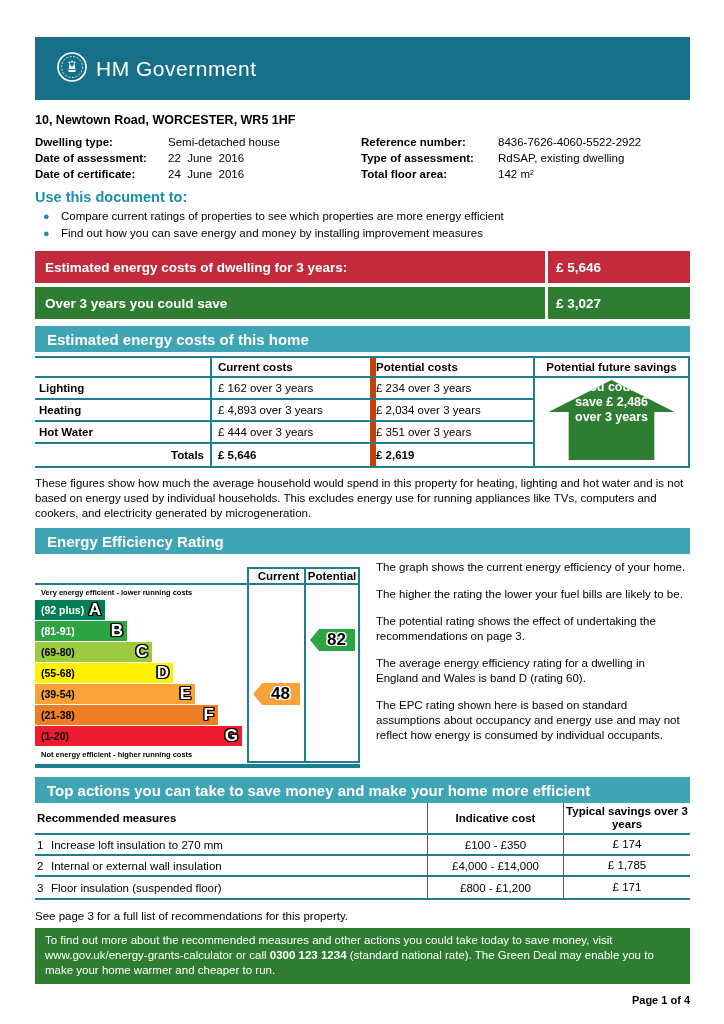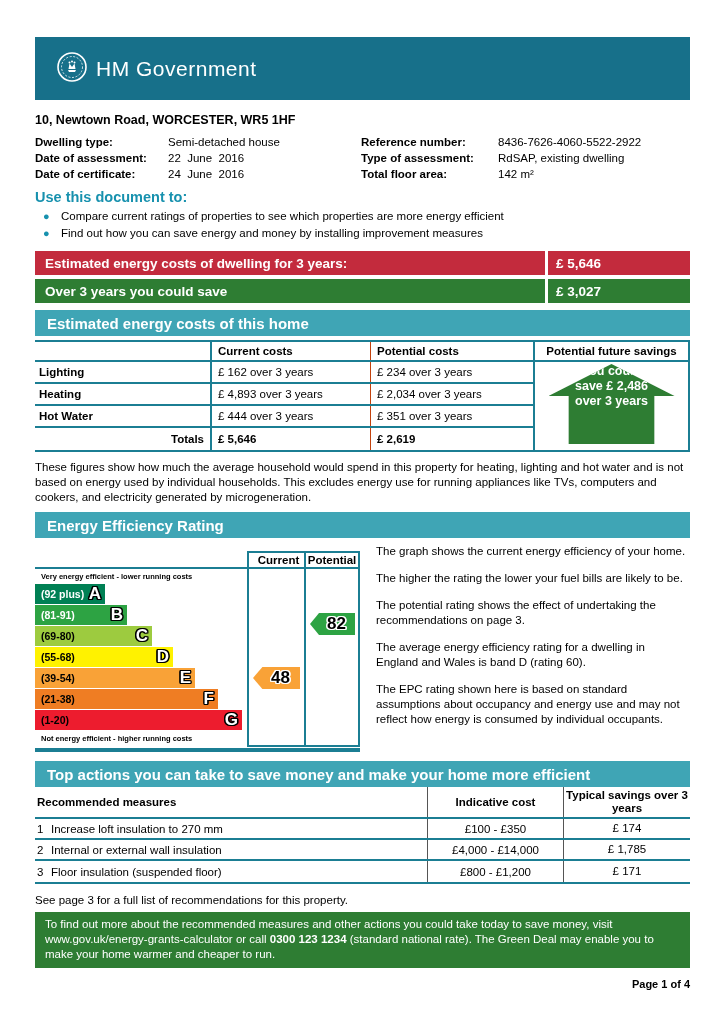--- a/index.html
+++ b/index.html
@@ -24,37 +24,37 @@
   .col-l .lbl { width:133px; }
   .col-r .lbl { width:137px; }
   .d-row .val { white-space:pre; }
 
   .use-heading { margin-top:7px; color:#1791AE; font-size:14.5px; font-weight:bold; }
   .bullets { margin-top:4px; }
   .bullet-row { display:flex; font-size:11.5px; line-height:15px; margin-bottom:2px; }
   .bullet-dot { color:#1791AE; font-size:11px; width:26px; padding-left:8px; }
 
   
-  .cost-banner { display:flex; gap:3px; height:24px; margin-top:10px; }
+  .cost-banner { display:flex; gap:3px; height:32px; margin-top:10px; }
   .cost-banner.second { margin-top:4px; }
   .cb-label { flex:1; color:#fff; font-size:13.5px; font-weight:bold; display:flex; align-items:center; padding-left:10px; }
   .cb-value { width:142px; color:#fff; font-size:13.5px; font-weight:bold; display:flex; align-items:center; padding-left:8px; }
 
   .section-banner { margin-top:7px; height:26px; background:#3FA5B5; color:#fff; font-size:15px; font-weight:bold; display:flex; align-items:center; padding-left:12px; }
 
   
   .costs-wrap { display:flex; margin-top:4px; }
   .costs-table { width:498px; border-top:2px solid #1B7E93; border-bottom:2px solid #1B7E93; }
   .ct-row { display:flex; border-bottom:2px solid #1B7E93; height:22px; font-size:11.5px; }
   .ct-row:last-child { border-bottom:none; }
   .ct-row.head { height:20px; font-weight:bold; }
   .ct-c0 { width:175px; display:flex; align-items:center; padding-left:4px; font-weight:bold; }
   .ct-c0.totals { justify-content:flex-end; padding-right:6px; }
   .ct-c1 { width:160px; border-left:2px solid #1B7E93; display:flex; align-items:center; padding-left:6px; }
-  .ct-c2 { width:163px; border-left:1px solid #c2410c; display:flex; align-items:center; padding-left:6px; }
+  .ct-c2 { width:163px; border-left:6px solid #c2410c; display:flex; align-items:center; }
   .bold { font-weight:bold; }
   .fs-panel { width:157px; border:2px solid #1B7E93; }
   .fs-head { height:20px; border-bottom:2px solid #1B7E93; font-size:11.5px; font-weight:bold; display:flex; align-items:center; justify-content:center; }
   .fs-body { height:84px; position:relative; }
   .house-arrow { position:absolute; left:50%; transform:translateX(-50%); top:2px; width:126px; height:80px; background:#2E7D33;
     clip-path:polygon(50% 0, 100% 40%, 84% 40%, 84% 100%, 16% 100%, 16% 40%, 0 40%); display:flex; flex-direction:column; justify-content:flex-start; padding-bottom:3px; }
   .house-arrow div { color:#fff; font-size:12.5px; font-weight:bold; text-align:center; line-height:15px; }
 
   .note-para { margin-top:8px; font-size:11.5px; line-height:15px; }
 

